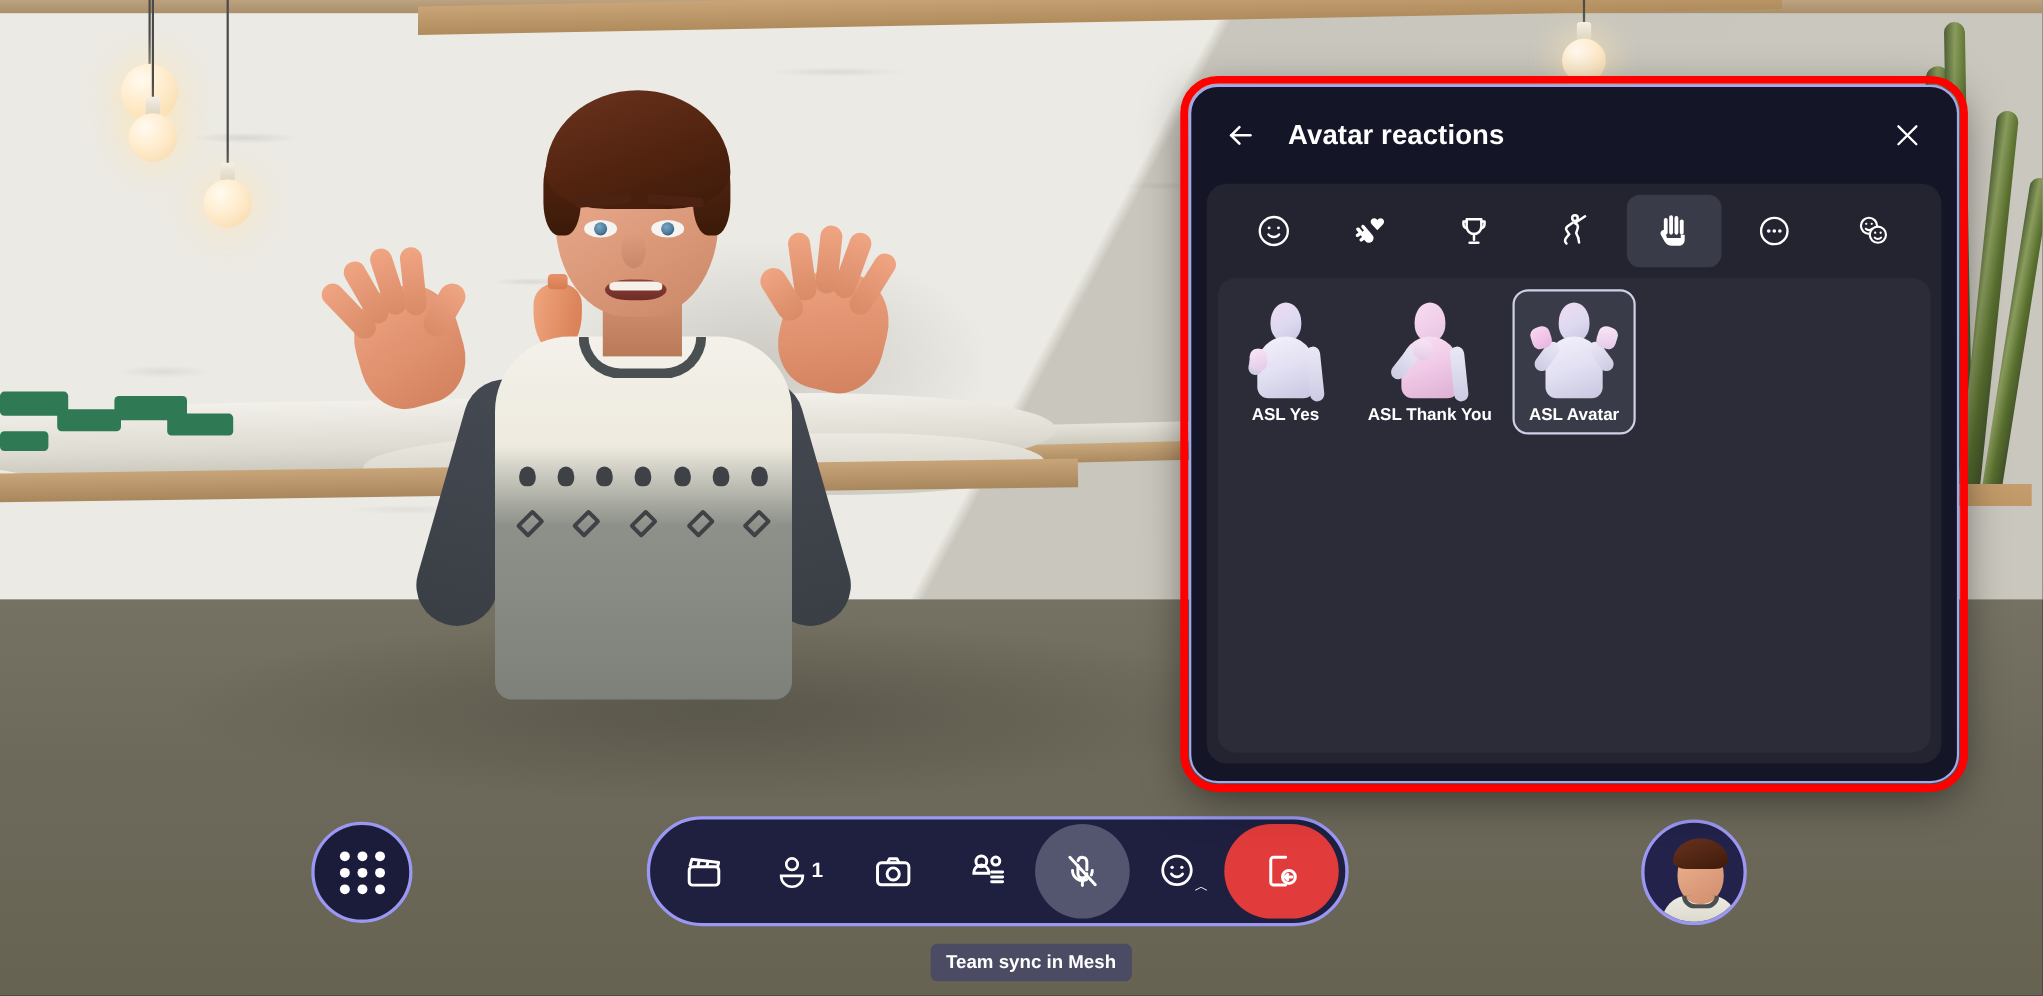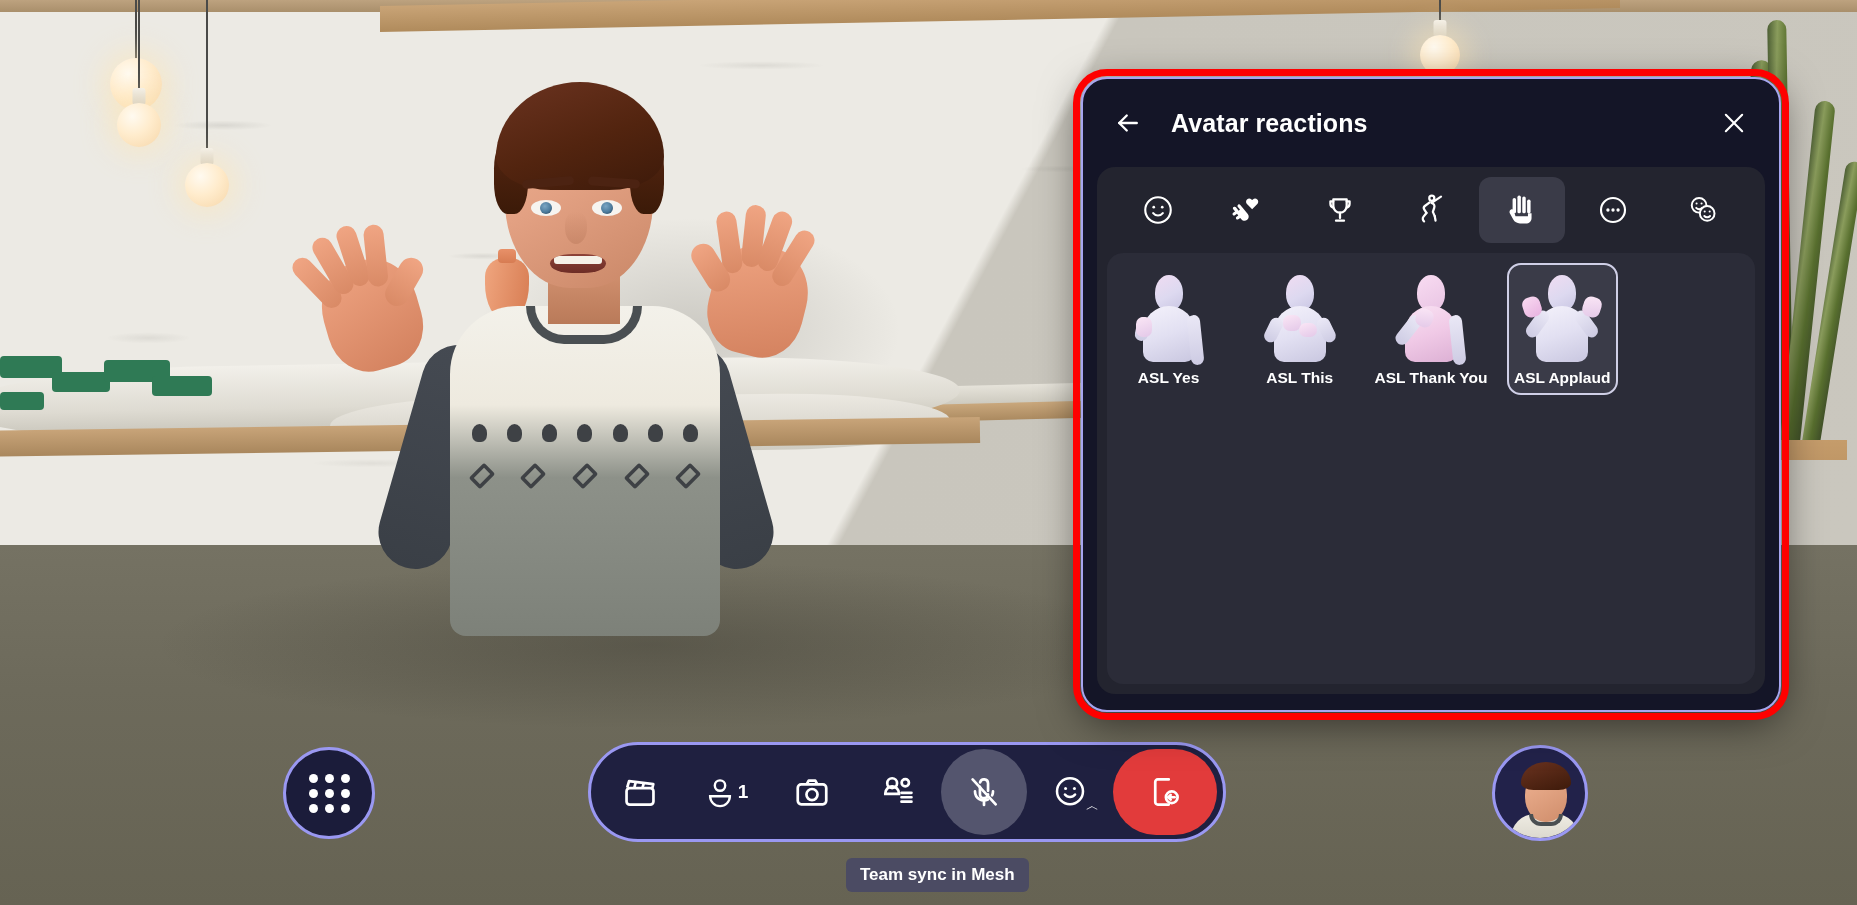--- a/index.html
+++ b/index.html
@@ -640,31 +640,20 @@
             <div class="fig">
               <div class="f-head"></div>
                 <div class="f-body"></div>
               <div class="f-arm down-r"></div>
               <div class="f-arm down-l" style="height:24px; top:44px; transform:rotate(12deg);"></div>
               <div class="f-hand" style="left:10px; top:44px;"></div>
             </div>
             <div class="react-label">ASL Yes</div>
           </div>
 
-          <div class="react-item">
-            <div class="fig">
-              <div class="f-head"></div>
-                <div class="f-body"></div>
-              <div class="f-arm down-r" style="height:26px; top:44px; transform:rotate(-26deg);"></div>
-              <div class="f-arm down-l" style="height:26px; top:44px; transform:rotate(26deg);"></div>
-              <div class="f-hand" style="left:26px; top:42px; width:18px; height:16px;"></div>
-              <div class="f-hand" style="left:42px; top:50px; width:18px; height:14px;"></div>
-            </div>
-            <div class="react-label">ASL This</div>
-          </div>
 
           <div class="react-item">
             <div class="fig pink">
               <div class="f-head"></div>
                 <div class="f-body"></div>
               <div class="f-arm down-r"></div>
               <div class="f-arm down-l" style="height:34px; top:40px; left:14px; transform:rotate(38deg);"></div>
               <div class="f-hand" style="left:28px; top:36px; width:17px; height:18px; transform:rotate(25deg);"></div>
             </div>
             <div class="react-label">ASL Thank You</div>
@@ -674,21 +663,21 @@
 
           <div class="react-item focused">
             <div class="fig">
               <div class="f-head"></div>
                 <div class="f-body"></div>
               <div class="f-arm down-r" style="height:30px; top:36px; right:12px; transform:rotate(-36deg);"></div>
               <div class="f-arm down-l" style="height:30px; top:36px; left:12px; transform:rotate(36deg);"></div>
               <div class="f-hand" style="left:4px; top:24px; width:18px; height:20px; background:linear-gradient(160deg,#f9d9f1,#e8b3e0); transform:rotate(-18deg);"></div>
               <div class="f-hand" style="right:4px; top:24px; width:18px; height:20px; transform:rotate(18deg);"></div>
             </div>
-            <div class="react-label">ASL Applaud</div>
+            <div class="react-label">ASL Avatar</div>
           </div>
 
         </div>
       </div>
 
     </div>
   </div>
 
   <div class="panel-highlight"></div>
 

